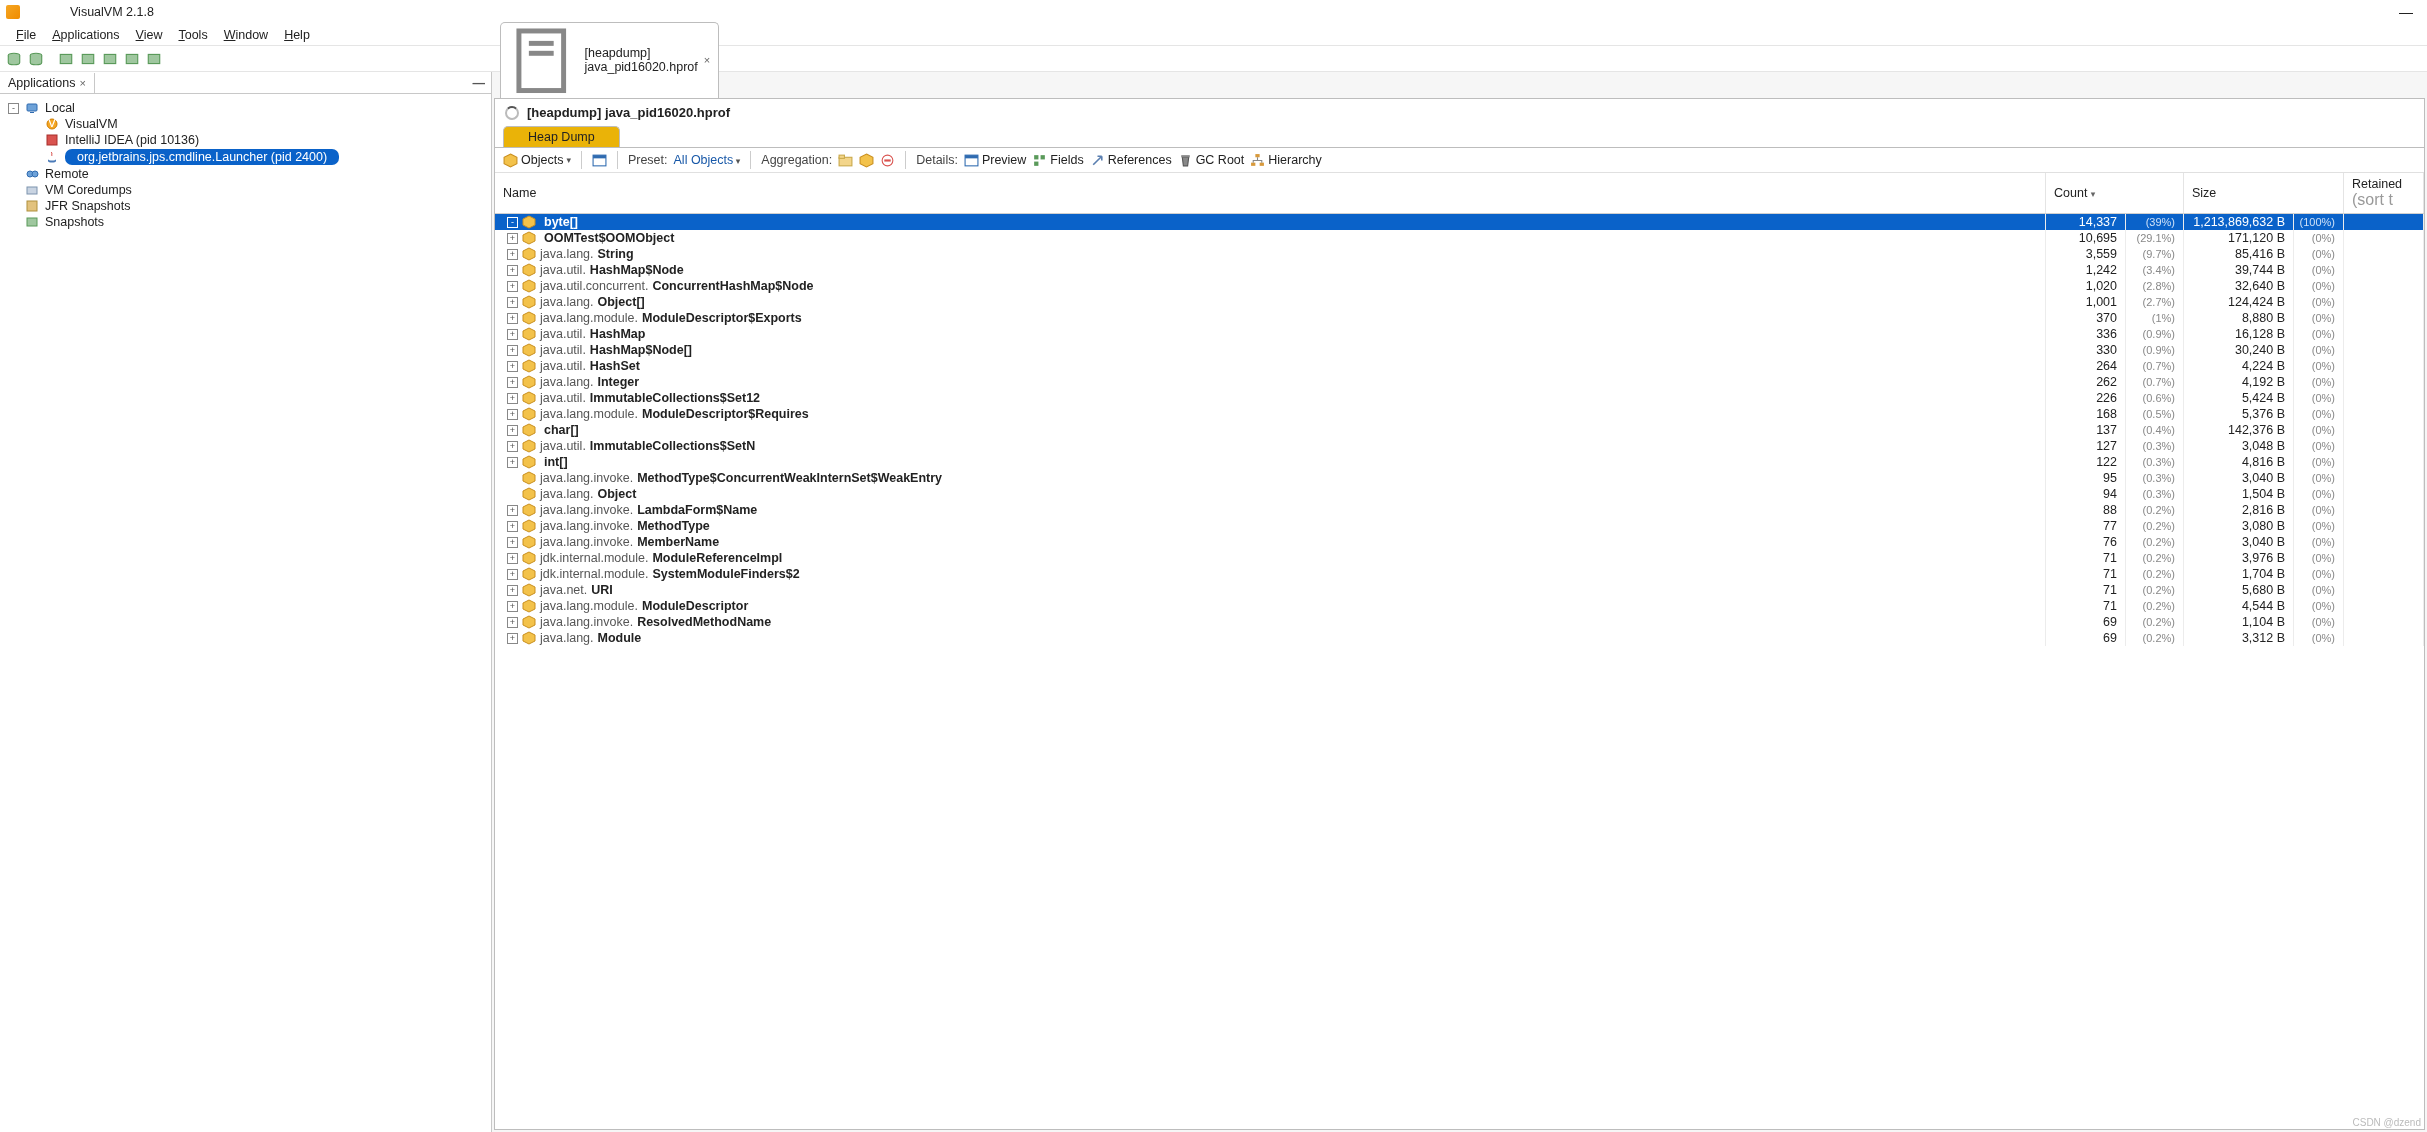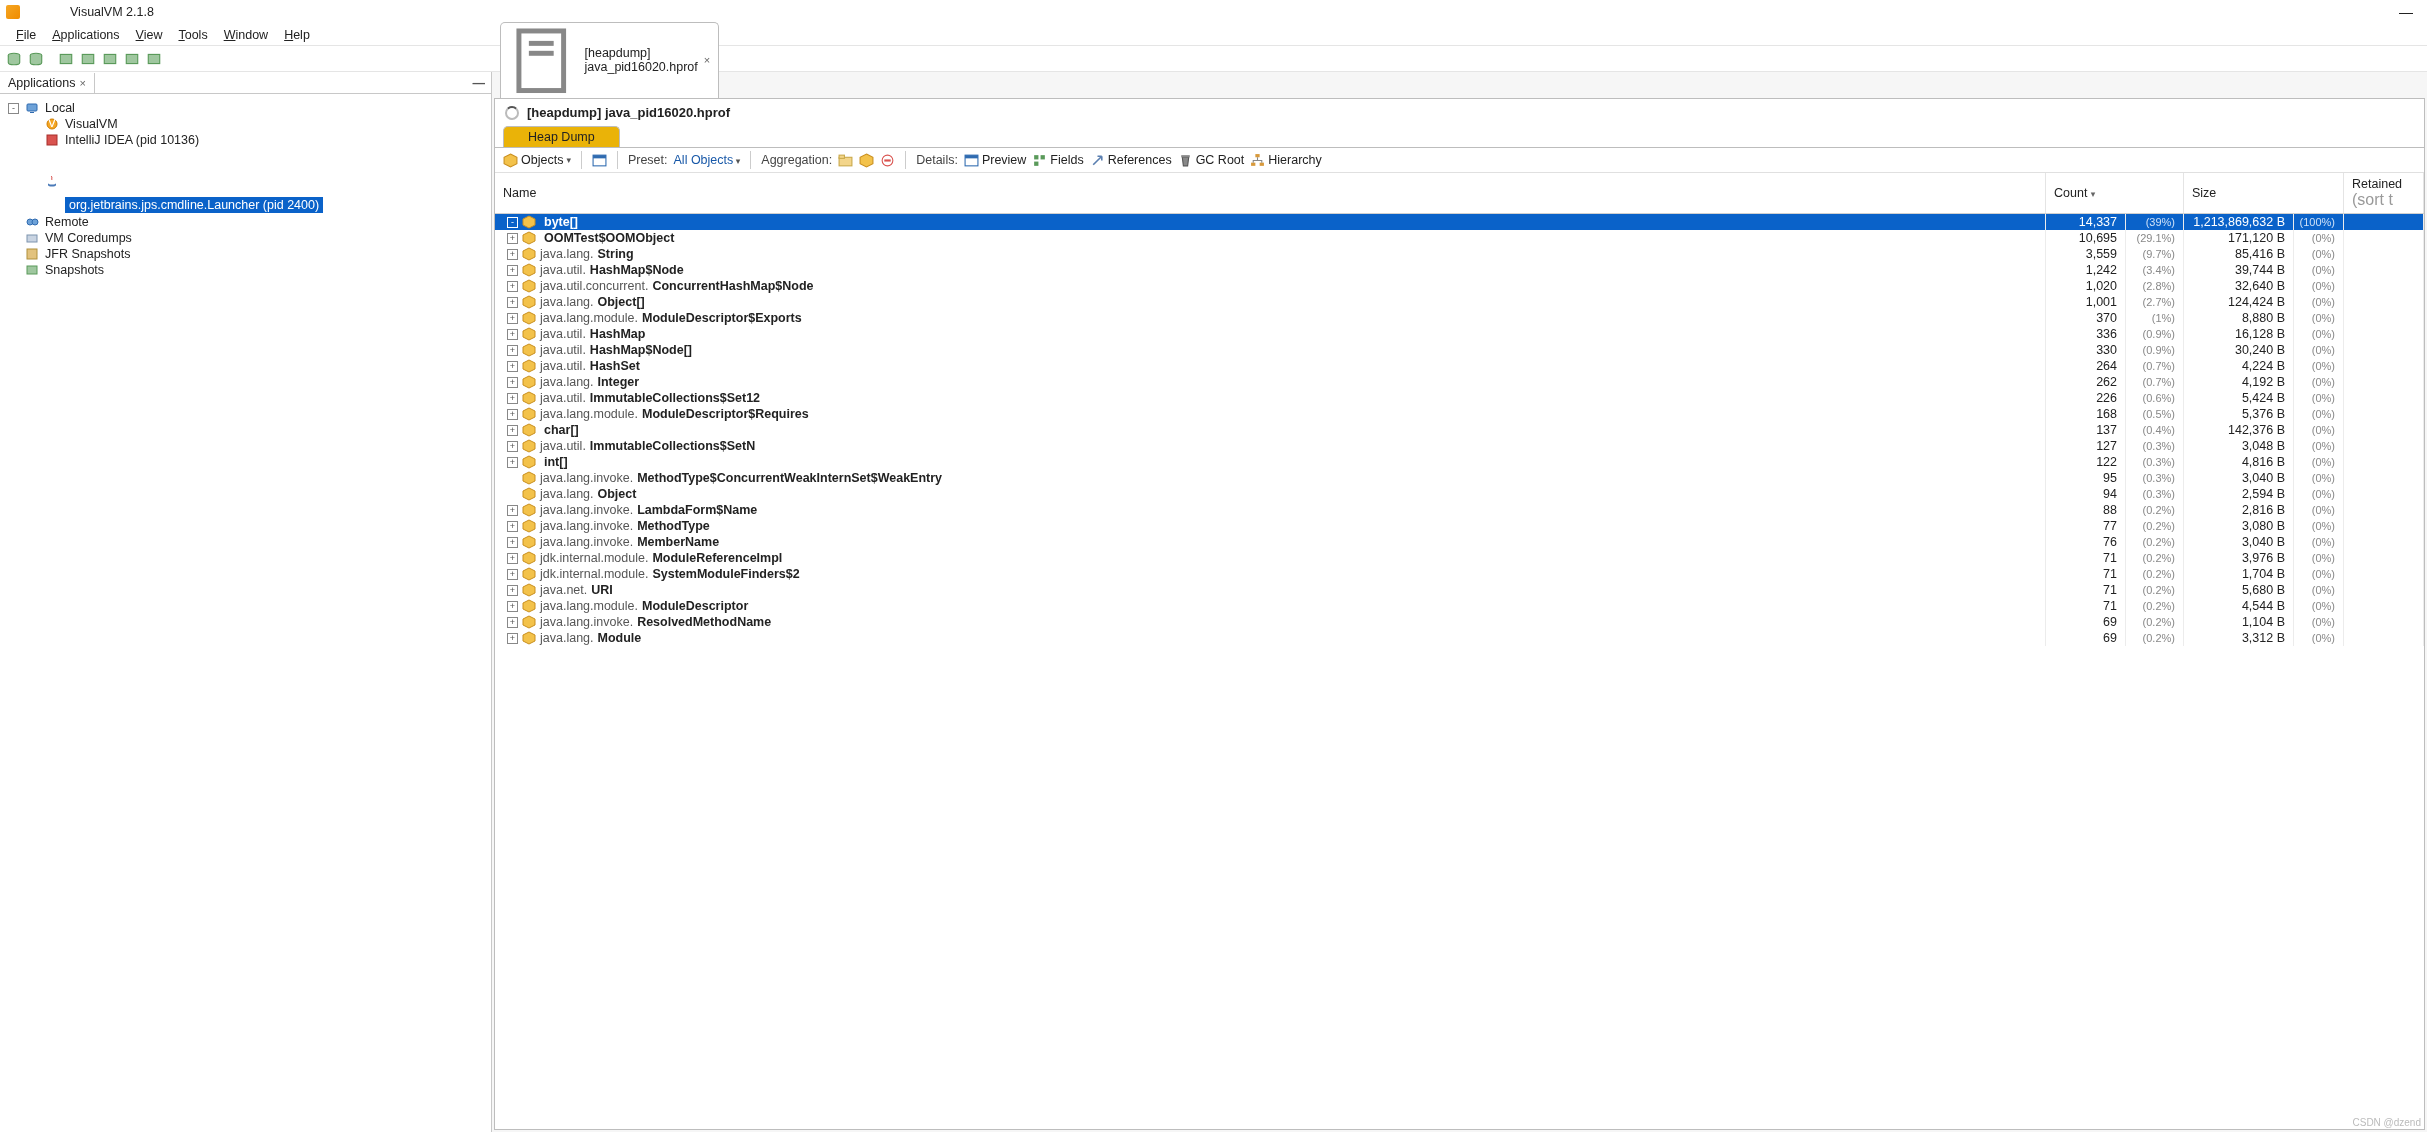--- a/index.html
+++ b/index.html
@@ -24,21 +24,21 @@
 .left { width:492px; border-right:1px solid #c8c8c8; display:flex; flex-direction:column; position:relative; }
 .left-tabhdr { height:22px; display:flex; align-items:center; border-bottom:1px solid #c8c8c8; }
 .left-tabhdr .tab { padding:3px 8px; background:#fff; border-right:1px solid #c8c8c8; display:flex; align-items:center; gap:4px; }
 .left-tabhdr .tab .x { font-size:11px; color:#666; }
 .left-tabhdr .collapse { margin-left:auto; padding:0 6px; font-weight:bold; color:#555; }
 .tree { flex:1; padding:6px 4px; overflow:auto; }
 .tree-node { display:flex; align-items:center; gap:6px; padding:1px 0 1px 4px; white-space:nowrap; }
 .tree-node.indent1 { padding-left:24px; }
 .tree-node .toggle { width:11px; height:11px; border:1px solid #888; display:inline-flex; align-items:center; justify-content:center; font-size:9px; line-height:1; color:#555; background:#fff; }
 .tree-node .noToggle { width:11px; }
-.tree-node .sel { background:#0a62c9; color:#fff; padding:1px 4px; border-radius:0;margin-top:48px; }
+.tree-node .sel { background:#0a62c9; color:#fff; padding:1px 12px; border-radius:7px; }
 .tree-node svg.ico { width:14px; height:14px; }
 
 
 .right { flex:1; display:flex; flex-direction:column; background:#f6f6f6; min-width:0; }
 .doc-tabs { height:26px; display:flex; align-items:flex-end; padding-left:8px; }
 .doc-tab { background:#fff; border:1px solid #bdbdbd; border-bottom:none; border-radius:5px 5px 0 0; padding:3px 8px; display:flex; align-items:center; gap:6px; }
 .doc-tab .x { font-size:11px; color:#666; }
 .doc-body { flex:1; background:#fff; border:1px solid #bdbdbd; margin:0 2px 2px 2px; display:flex; flex-direction:column; min-height:0; }
 .doc-hdr { display:flex; align-items:center; gap:8px; padding:6px 10px; }
 .doc-hdr .spinner { width:14px; height:14px; border:2px solid #bbb; border-top-color:#555; border-radius:50%; }
@@ -679,21 +679,21 @@
                     <span class="noT"></span>
                     <svg viewBox="0 0 14 14">
                       <use href="#i-class"></use>
                     </svg>
                     <span class="pkg">java.lang.</span>
                     <span class="cls">Object</span>
                   </div>
                 </td>
                 <td class="num">94</td>
                 <td class="pct">(0.3%)</td>
-                <td class="num">2,594 B</td>
+                <td class="num">1,504 B</td>
                 <td class="pct">(0%)</td>
                 <td class="num"></td>
               </tr>
               <tr>
                 <td>
                   <div class="nm">
                     <span class="toggle">+</span>
                     <svg viewBox="0 0 14 14">
                       <use href="#i-class"></use>
                     </svg>

